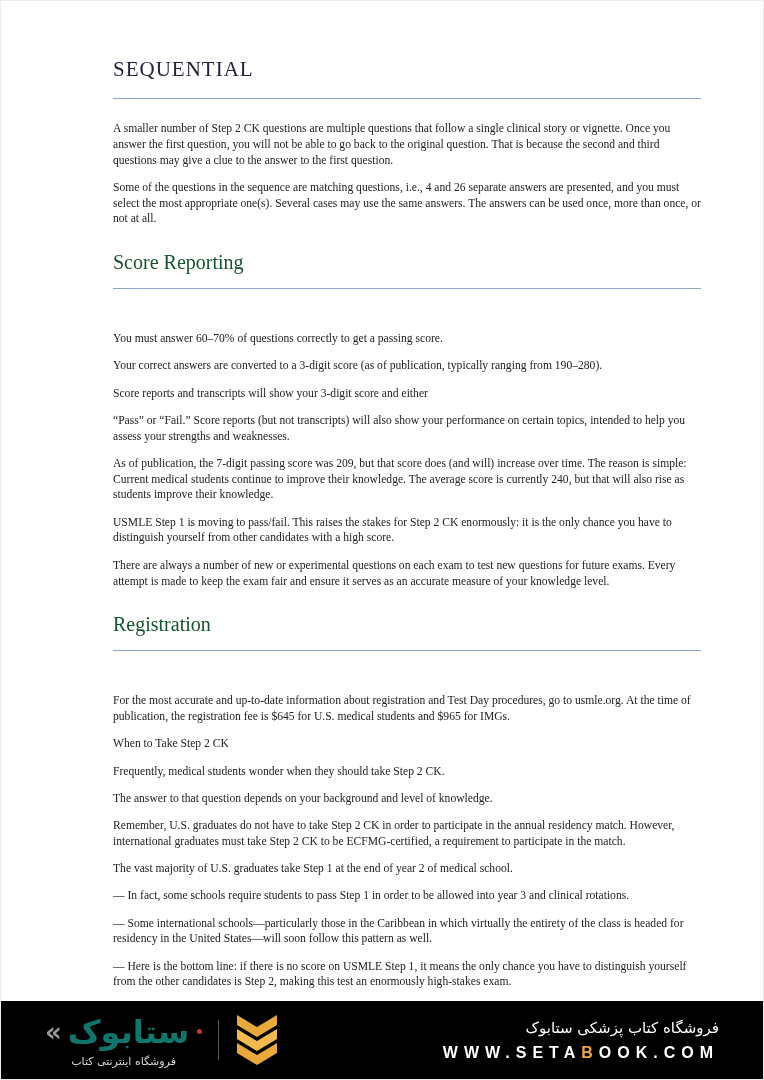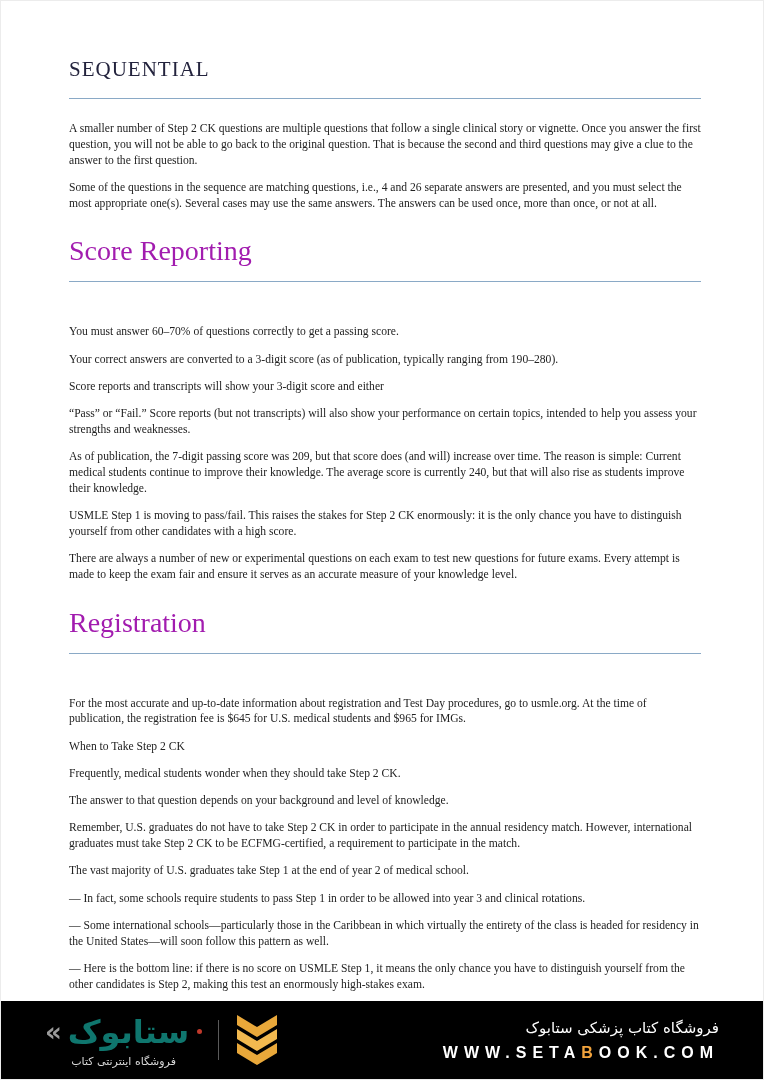--- a/index.html
+++ b/index.html
@@ -1,31 +1,31 @@
 <!DOCTYPE html>
 <html><head>
 <meta charset="utf-8">
 <style>
   html, body { margin: 0; padding: 0; background: #f6f6f6; }
   .page {
     width: 764px; height: 1080px; margin: 0 auto; background: #ffffff;
     position: relative; overflow: hidden; box-sizing: border-box;
     border: 1px solid #ececec;
-    font-family: "Liberation Serif", serif; color: #1c1c1c;
+    font-family: "Liberation Serif", serif; color: #1c1c1c; padding-left: 44px;
   }
   .content { padding: 56px 62px 0 68px; }
 
   h1.sec-title-small {
     font-family: "Liberation Serif", serif; font-weight: 400;
     font-size: 21px; letter-spacing: 1px; color: #23233d;
     margin: 0 0 16px 0;
   }
   h2.sec-title-large {
     font-family: "Liberation Serif", serif; font-weight: 400;
-    font-size: 28px; color: #a21caf; margin: 24px 0 14px 0;
+    font-size: 20px; color: #14532d; margin: 24px 0 14px 0;
   }
   .rule { border: none; border-top: 1px solid #8aa9c6; margin: 0; }
   .rule.gap-small { margin-bottom: 22px; }
   .rule.gap-large { margin-bottom: 42px; }
 
   .para {
     font-size: 11.6px; line-height: 1.36; margin: 0 0 11.5px 0;
     color: #222; text-align: left;
   }
 

